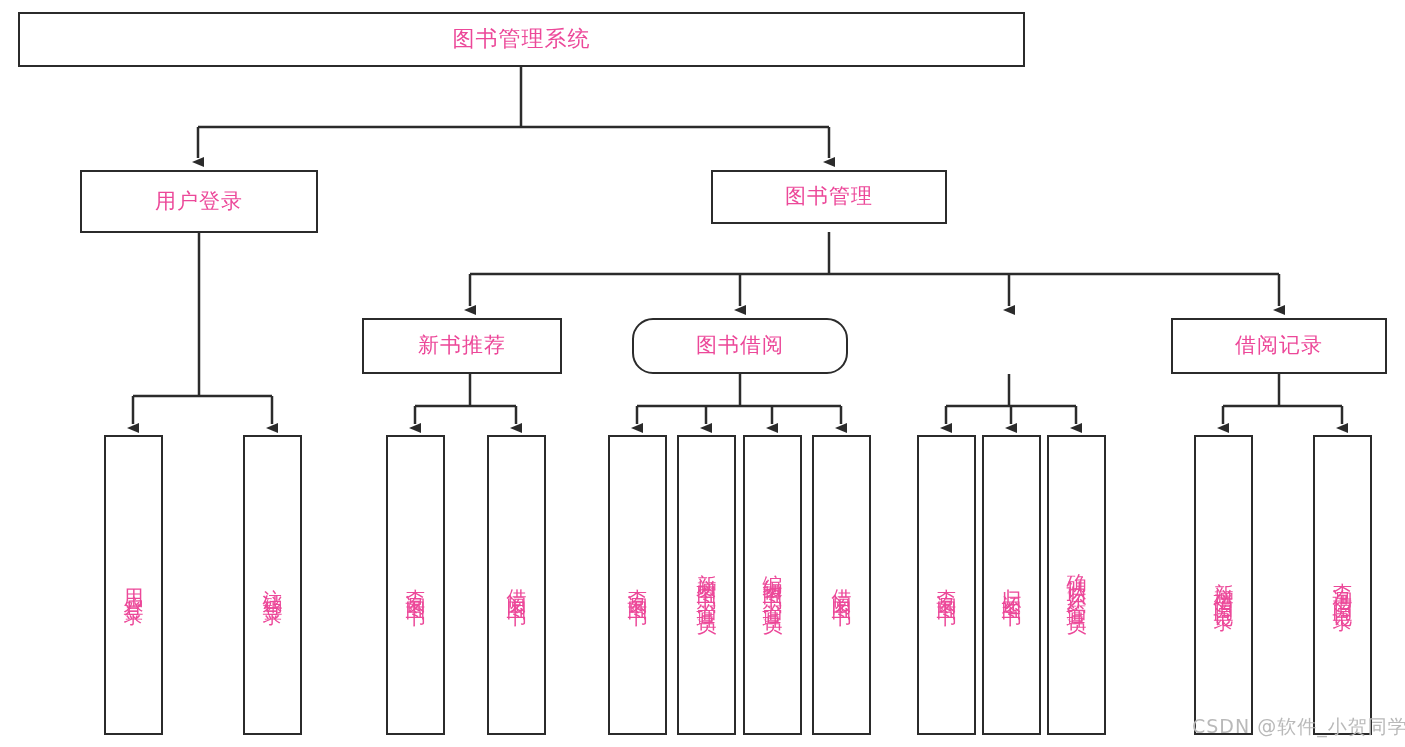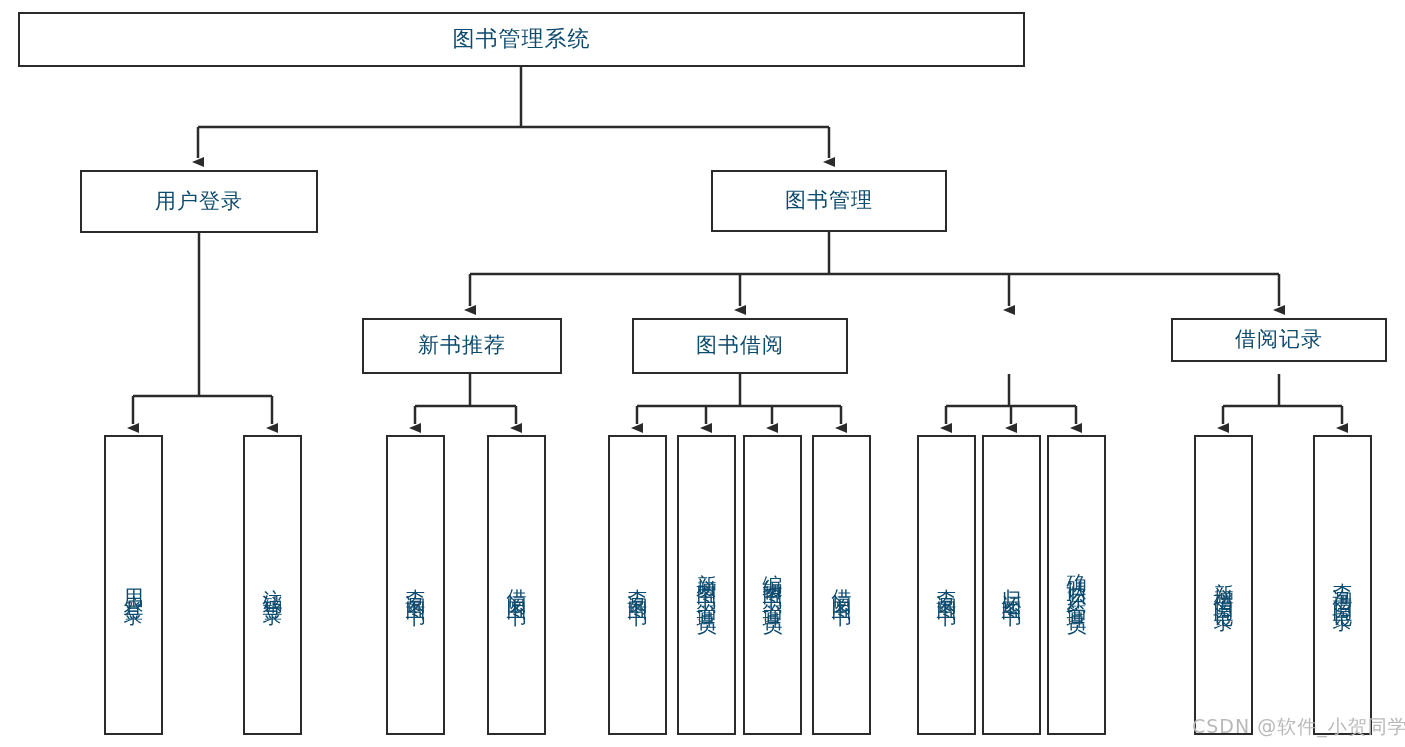--- a/index.html
+++ b/index.html
@@ -26,21 +26,21 @@
     pointer-events: none;
   }
   .node {
     position: absolute;
     box-sizing: border-box;
     border: 2.5px solid #2b2b2b;
     background: #ffffff;
     display: flex;
     align-items: center;
     justify-content: center;
-    color: #0c4a6e;
+    color: #ec4899;
   }
   .node.horiz {
     font-size: 21px;
     letter-spacing: 1px;
     line-height: 1.2;
   }
   .node.root {
     font-size: 22px;
   }
   .node.leaf {
@@ -117,28 +117,28 @@
       <path d="M1223,406 L1342,406"></path>
       <path d="M1223,406 L1223,424" marker-end="url(#arrow)"></path>
       <path d="M1342,406 L1342,424" marker-end="url(#arrow)"></path>
     </g>
   </svg>
 
   <div class="node root horiz" style="left:18px; top:12px; width:1007px; height:55px;">图书管理系统</div>
 
   <div class="node horiz" style="left:80px; top:170px; width:238px; height:63px;">用户登录</div>
 
-  <div class="node horiz" style="left:711px; top:170px; width:236px; height:62px;">图书管理</div>
+  <div class="node horiz" style="left:711px; top:170px; width:236px; height:54px;">图书管理</div>
 
   <div class="node horiz" style="left:362px; top:318px; width:200px; height:56px;">新书推荐</div>
 
-  <div class="node horiz" style="left:632px; top:318px; width:216px; height:56px;">图书借阅</div>
+  <div class="node horiz" style="left:632px; top:318px; width:216px; height:56px;border-radius:21px;">图书借阅</div>
 
 
-  <div class="node horiz" style="left:1171px; top:318px; width:216px; height:44px;">借阅记录</div>
+  <div class="node horiz" style="left:1171px; top:318px; width:216px; height:56px;">借阅记录</div>
 
   <div class="node leaf" style="left:104px; top:435px; width:59px; height:300px;">
     <span class="vtext">用户登录</span>
   </div>
   <div class="node leaf" style="left:243px; top:435px; width:59px; height:300px;">
     <span class="vtext">注销登录</span>
   </div>
 
   <div class="node leaf" style="left:386px; top:435px; width:59px; height:300px;">
     <span class="vtext">查询图书</span>

